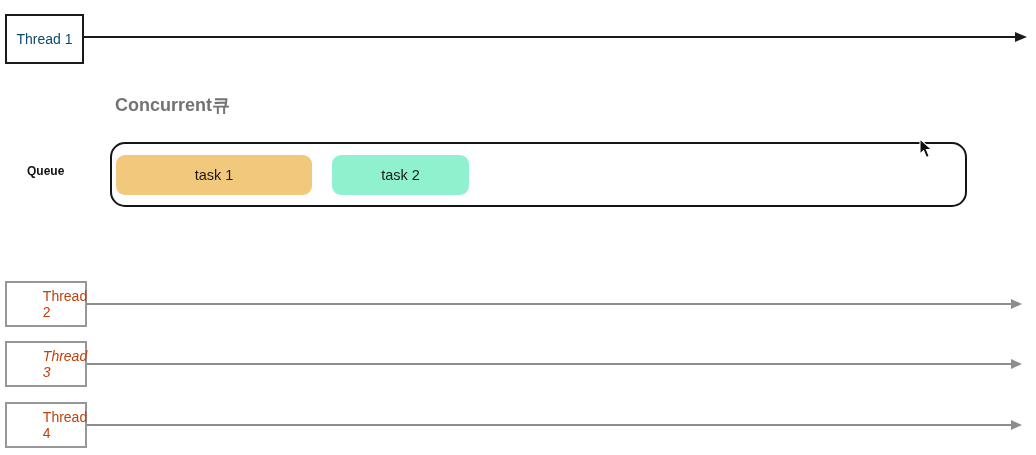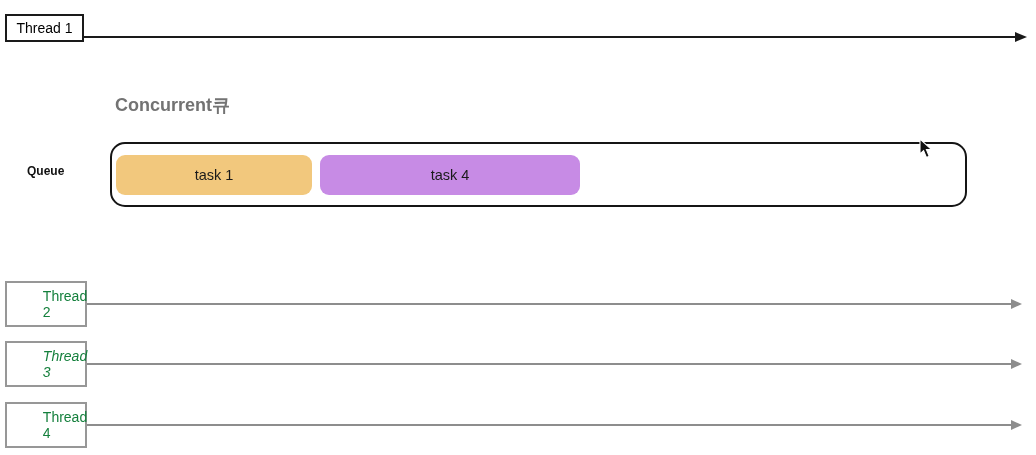--- a/index.html
+++ b/index.html
@@ -11,26 +11,26 @@
   .abs{position:absolute;}
 
   
   .thread-box{
     box-sizing:border-box;
     display:flex;align-items:center;justify-content:center;
     background:#ffffff;
     font-size:14px;
   }
   .thread-box.primary{
-    left:5px;top:14px;width:79px;height:28px;
-    border:2px solid #1a1a1a;color:#000000;
+    left:5px;top:14px;width:79px;height:50px;
+    border:2px solid #1a1a1a;color:#0c4a6e;
   }
   .thread-box.secondary{
     left:5px;width:82px;height:46px;
-    border:2px solid #979797;color:#15803d;padding-left:38px;
+    border:2px solid #979797;color:#c2410c;padding-left:38px;
   }
   #thread2-box{top:281px;}
   #thread3-box{top:341px;font-style:italic;}
   #thread4-box{top:402px;align-items:center;}
 
   
   .arrow-line{height:2px;}
   .arrow-line.primary{left:84px;top:36px;width:931px;background:#1a1a1a;}
   .arrow-line.secondary{left:87px;width:924px;background:#8d8d8d;}
   #thread2-arrow{top:303px;}
@@ -53,21 +53,21 @@
     font-size:12px;font-weight:bold;color:#111111;
   }
 
   
   .queue-container{
     left:110px;top:142px;width:857px;height:65px;
     box-sizing:border-box;
     border:2.5px solid #151515;border-radius:15px;
     background:#ffffff;
     display:flex;align-items:center;
-    padding:0 4px;gap:8px;
+    padding:0 4px;gap:20px;
   }
   .task{
     box-sizing:border-box;height:40px;border-radius:9px;
     display:flex;align-items:center;justify-content:center;
     font-size:14.5px;color:#1a1a1a;
   }
   .task.t1{width:196px;}
   .task.t2{width:137px;}
   .task.t3{width:226px;}
   .task.t4{width:260px;}
@@ -82,21 +82,21 @@
   <span>Thread 1</span>
 </div>
 <div class="abs arrow-line primary"></div>
 <div class="abs arrow-head primary"></div>
 
 <div class="abs diagram-title">Concurrent큐</div>
 
 <div class="abs queue-label">Queue</div>
 <div class="abs queue-container">
   <div class="task t1" style="background: rgb(242, 200, 125);">task 1</div>
-  <div class="task t4" style="background: rgb(199, 139, 229);">task 4</div>
+  <div class="task t2" style="background: rgb(143, 241, 206);">task 2</div>
 </div>
 
 <svg class="abs cursor" viewBox="0 0 14 21">
   <path d="M1,1 L1,16 L4.6,12.6 L7.4,19.4 L10.2,18.2 L7.4,11.6 L12.4,11.4 Z" fill="#111111" stroke="#ffffff" stroke-width="1.1"></path>
 </svg>
 
 <div id="thread2-box" class="abs thread-box secondary">
   <span>Thread 2</span>
 </div>
 <div id="thread2-arrow" class="abs arrow-line secondary"></div>

